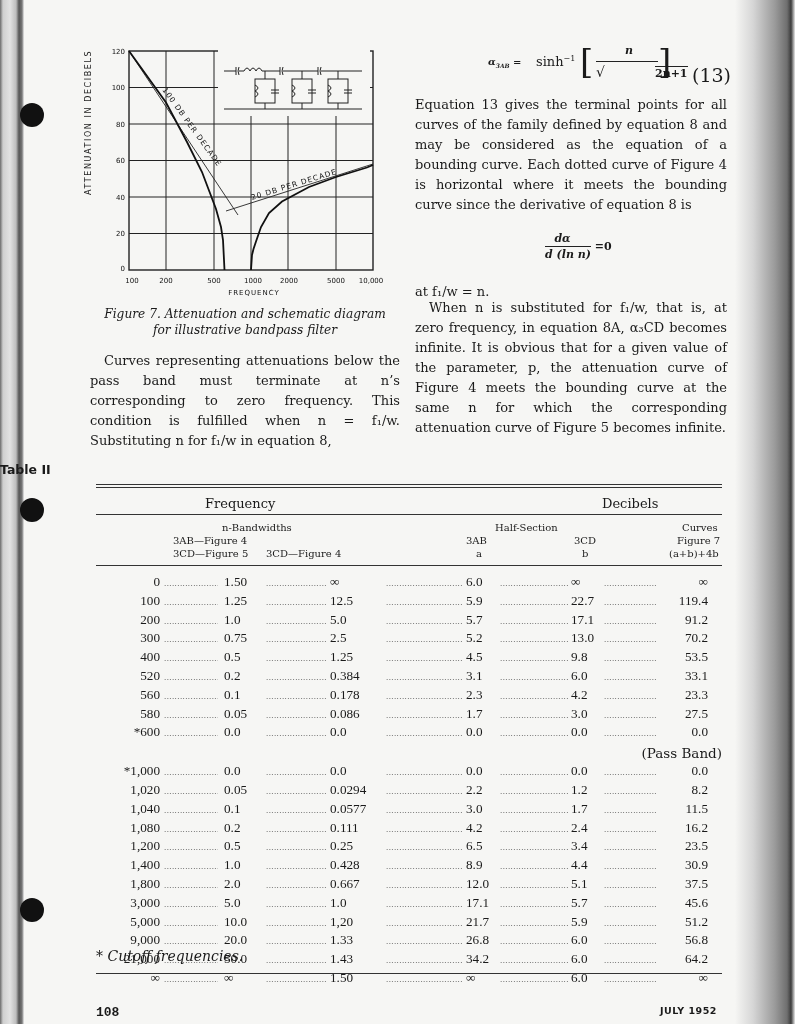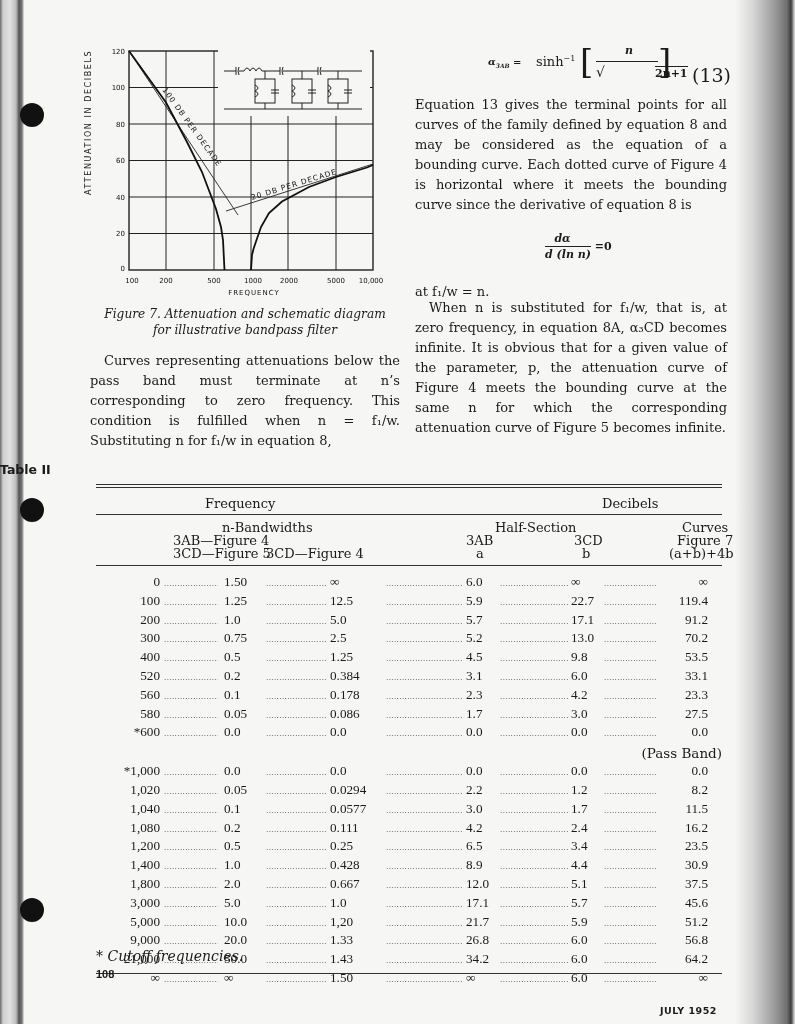--- a/index.html
+++ b/index.html
@@ -44,34 +44,34 @@
   }
   .eq-number { position: absolute; left: 692px; top: 64px; font-size: 19px; }
   .eq-deriv { position: absolute; left: 534px; top: 232px; font-size: 11px; font-weight: bold; text-align: center; }
 
   
   .table-title {
     position: absolute; left: 0; width: 795px; top: 462px; text-align: left;
     font-family: "DejaVu Sans", sans-serif; font-weight: bold; font-size: 12.5px;
   }
   .rule { position: absolute; left: 96px; width: 626px; background: #333; }
-  .th { position: absolute; font-size: 13px; line-height: 13px; }
+  .th { position: absolute; font-size: 10px; line-height: 13px; }
   .tbody { position: absolute; left: 96px; top: 574px; width: 626px; }
   .trow { position: relative; height: 18.8px; font-size: 13.2px; font-family: "Liberation Serif", serif; }
   .trow span { position: absolute; top: 0; white-space: nowrap; }
   .cell-freq { left: 4px; width: 60px; text-align: right; }
   .cell-n1 { left: 128px; }
   .cell-n2 { left: 234px; }
   .cell-a  { left: 370px; }
   .cell-b  { left: 475px; }
   .cell-f  { left: 560px; width: 52px; text-align: right; }
   .leader { color: #444; letter-spacing: 0.4px; font-size: 9px; }
   .passband { position: relative; height: 20px; font-size: 13.5px; padding-left: 4px; line-height: 20px; text-align: right; }
   .footnote { position: absolute; left: 96px; top: 977px; font-size: 14px; }
-  .folio-left { position: absolute; left: 96px; top: 968px; font-family: Liberation Sans, sans-serif; font-weight: bold; font-size: 11px; }
+  .folio-left { position: absolute; left: 96px; top: 1005px; font-family: Liberation Mono, monospace; font-weight: bold; font-size: 13px; }
   .folio-right { position: absolute; left: 660px; top: 1005px; font-family: "DejaVu Sans", sans-serif; font-weight: bold; font-size: 9.5px; letter-spacing: 0.5px; }
 </style>
 </head>
 <body>
 
 <div class="page">
   <div class="binding"></div>
   <div class="hole" style="top:103px"></div>
   <div class="hole" style="top:498px"></div>
   <div class="hole" style="top:898px"></div>

